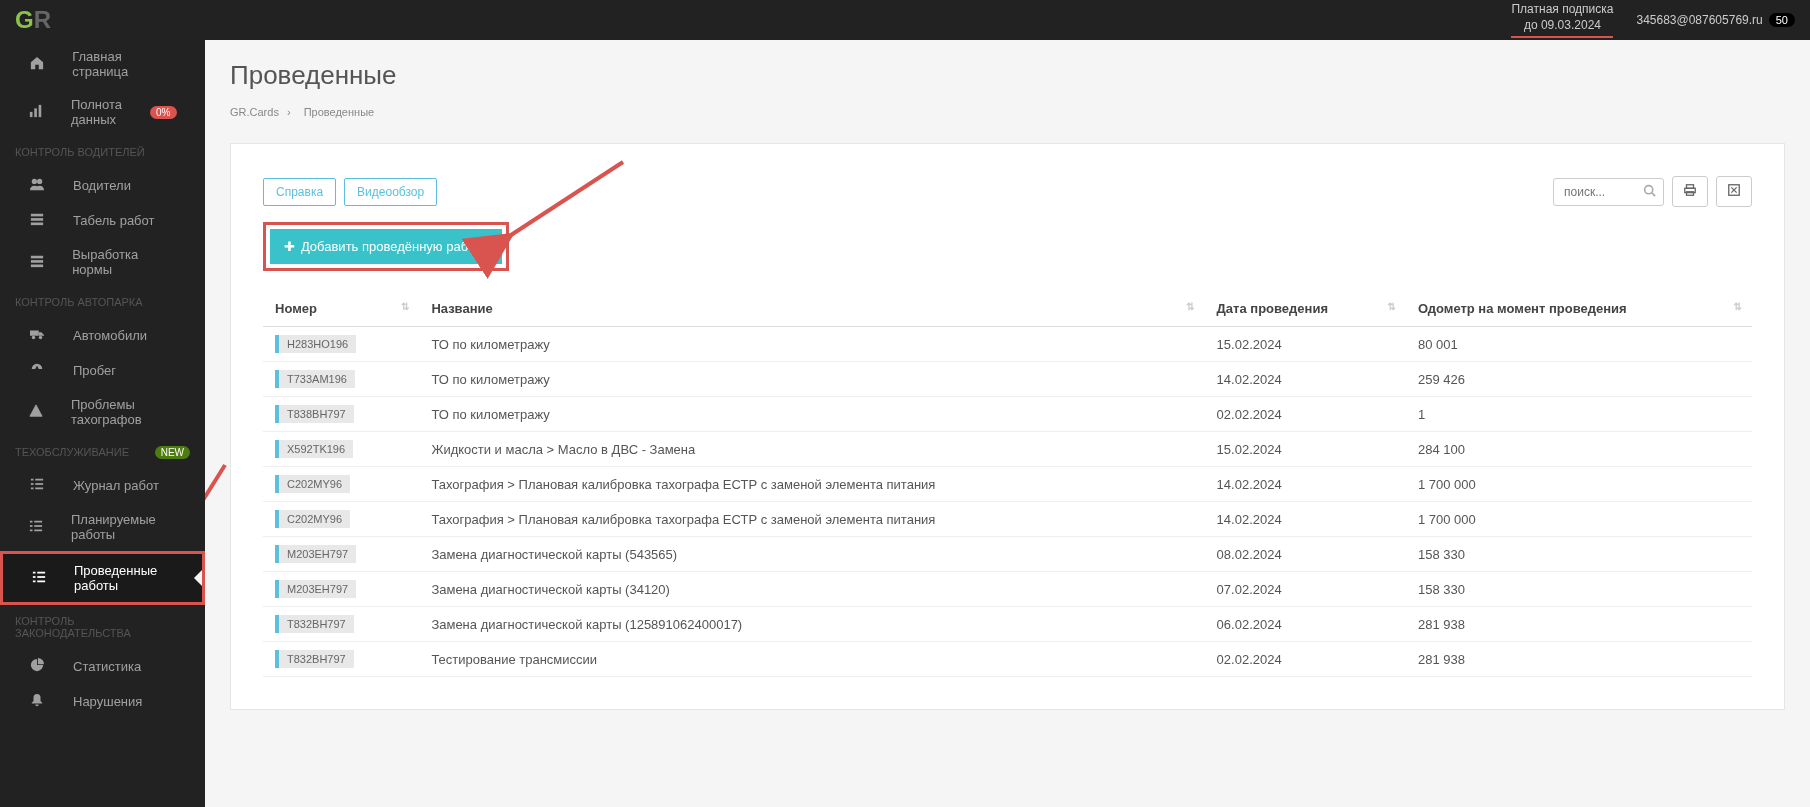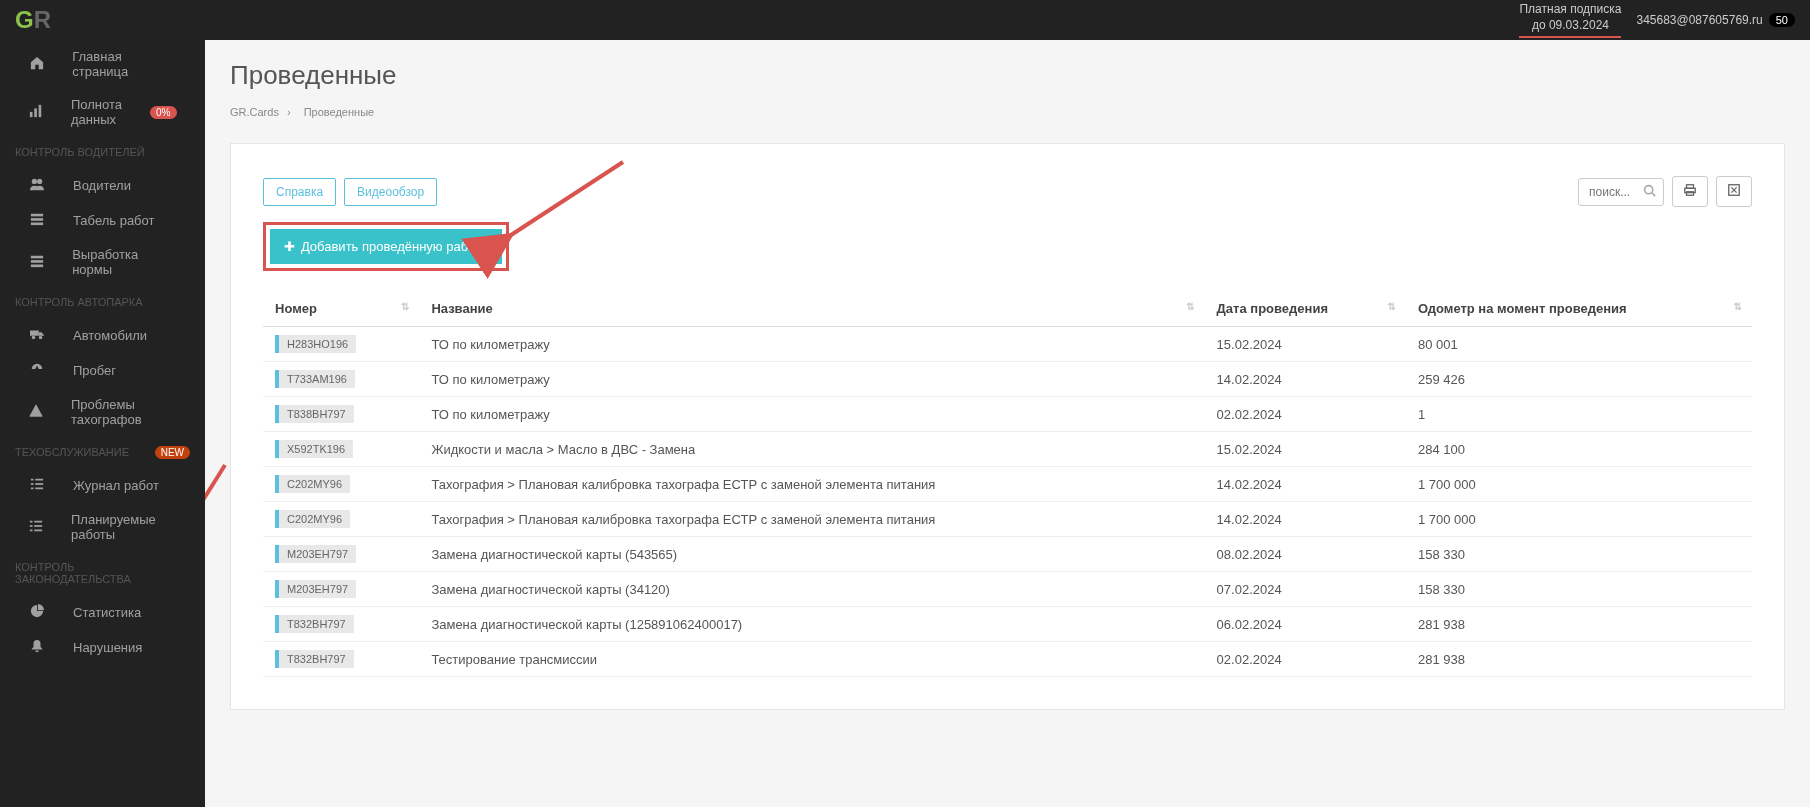--- a/index.html
+++ b/index.html
@@ -2,48 +2,48 @@
 <html><head>
 <meta charset="utf-8">
 <style>
 * { margin: 0; padding: 0; box-sizing: border-box; }
 body { font-family: 'Helvetica Neue', Arial, sans-serif; font-size: 13px; background: #f5f5f5; color: #333; overflow-x: hidden; }
 
 .topbar { height: 40px; background: #222; display: flex; align-items: center; justify-content: space-between; padding: 0 15px; }
 .logo { font-size: 24px; font-weight: bold; }
 .logo-g { color: #8bc34a; }
 .logo-r { color: #666; }
-.topbar-right { display: flex; align-items: center; gap: 15px; color: #ccc; font-size: 12px; }
+.topbar-right { display: flex; align-items: center; gap: 23px; color: #ccc; font-size: 12px; }
 .subscription { text-align: center; line-height: 1.3; border-bottom: 2px solid #d9534f; padding-bottom: 2px; }
 .user-email { display: flex; align-items: center; gap: 6px; }
 .badge-count { background: #000000; color: #fff; border-radius: 10px; padding: 1px 7px; font-size: 11px; }
 
 .container { display: flex; height: calc(100vh - 40px); }
 .sidebar { width: 205px; background: #222; color: #888; overflow-y: auto; font-size: 13px; }
 .nav-item { display: flex; align-items: center; padding: 9px 29px; cursor: pointer; color: #a0a0a0; gap: 28px; }
 .nav-item.active { background: #1a1a1a; color: #fff; position: relative; }
 .nav-item.active::after { content: ''; position: absolute; right: 0; top: 50%; transform: translateY(-50%); border: 8px solid transparent; border-right-color: #f5f5f5; }
 .nav-icon { width: 16px; text-align: center; font-size: 13px; }
 .nav-header { padding: 10px 15px; color: #555; font-size: 11px; text-transform: uppercase; }
 .nav-badge { margin-left: auto; font-size: 10px; padding: 1px 6px; border-radius: 8px; }
 .nav-badge.pct { background: #d9534f; color: #fff; }
-.nav-badge.new { background: #c2410c; color: #fff; }
+.nav-badge.new { background: #4d7c0f; color: #fff; }
 
 .main { flex: 1; padding: 20px 25px; overflow-y: auto; position: relative; }
 .page-title { font-size: 26px; font-weight: 300; color: #555; margin-bottom: 15px; }
 .breadcrumb { color: #888; font-size: 11px; margin-bottom: 25px; }
 .breadcrumb span { margin: 0 5px; }
 
 .card { background: #fff; padding: 32px; border: 1px solid #e5e5e5; }
 .action-row { display: flex; align-items: center; justify-content: space-between; margin-bottom: 15px; }
 .action-left { display: flex; gap: 8px; align-items: center; }
 .action-right { display: flex; gap: 8px; align-items: center; }
 .btn-outline { border: 1px solid #5bc0de; background: #fff; color: #5bc0de; padding: 6px 12px; font-size: 12px; cursor: pointer; border-radius: 2px; }
 .search-wrap { position: relative; }
-.search-input { border: 1px solid #ccc; padding: 6px 28px 6px 10px; font-size: 12px; width: 86px; border-radius: 3px; }
+.search-input { border: 1px solid #ccc; padding: 6px 28px 6px 10px; font-size: 12px; width: 111px; border-radius: 3px; }
 .search-icon-pos { position: absolute; right: 8px; top: 50%; transform: translateY(-50%); color: #aaa; }
 .icon-btn { border: 1px solid #ccc; background: #fff; padding: 6px 10px; cursor: pointer; border-radius: 3px; color: #666; }
 
 .add-row { margin-bottom: 20px; }
 .btn-add { background: #39c2c9; border: none; color: #fff; padding: 10px 14px; font-size: 13px; cursor: pointer; display: inline-flex; align-items: center; gap: 6px; }
 
 .highlight-box { border: 3px solid #d9534f; padding: 4px; display: inline-block; }
 .highlight-active { border: 3px solid #d9534f; }
 
 table { width: 100%; border-collapse: collapse; }
@@ -149,20 +149,31 @@
       <div class="nav-item">
         <span class="nav-icon"><svg width="14" height="14" viewBox="0 0 16 16" fill="currentColor">
             <rect x="1" y="2" width="3" height="2"></rect>
             <rect x="6" y="2" width="9" height="2"></rect>
             <rect x="1" y="7" width="3" height="2"></rect>
             <rect x="6" y="7" width="9" height="2"></rect>
             <rect x="1" y="12" width="3" height="2"></rect>
             <rect x="6" y="12" width="9" height="2"></rect>
           </svg></span>
         <span>Планируемые работы</span>
+      </div>
+      <div class="nav-item active highlight-active">
+        <span class="nav-icon"><svg width="14" height="14" viewBox="0 0 16 16" fill="currentColor">
+            <rect x="1" y="2" width="3" height="2"></rect>
+            <rect x="6" y="2" width="9" height="2"></rect>
+            <rect x="1" y="7" width="3" height="2"></rect>
+            <rect x="6" y="7" width="9" height="2"></rect>
+            <rect x="1" y="12" width="3" height="2"></rect>
+            <rect x="6" y="12" width="9" height="2"></rect>
+          </svg></span>
+        <span>Проведенные работы</span>
       </div>
       <div class="nav-header">КОНТРОЛЬ ЗАКОНОДАТЕЛЬСТВА</div>
       <div class="nav-item">
         <span class="nav-icon"><svg width="14" height="14" viewBox="0 0 16 16" fill="currentColor">
             <path d="M8 1a7 7 0 107 7H8z"></path>
             <path d="M9 0v7h7a7 7 0 00-7-7z"></path>
           </svg></span>
         <span>Статистика</span>
       </div>
       <div class="nav-item">

